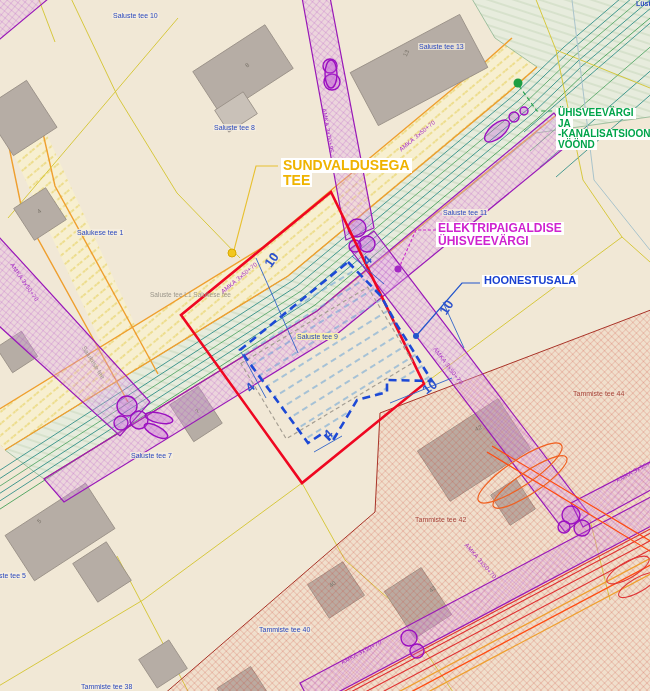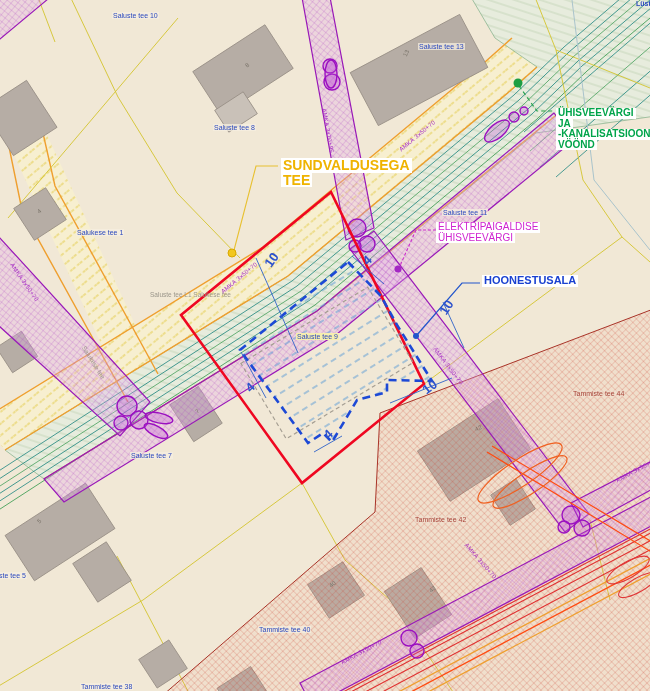--- a/index.html
+++ b/index.html
@@ -10,21 +10,21 @@
   .parcel{font-size:7px;color:#2b49be;background:rgba(245,239,224,.75);padding:0 1px;}
   .parcel-red{font-size:7px;color:#a8453a;background:rgba(240,225,210,.4);padding:0 1px;}
   .roadname{font-size:6.5px;color:#9b968b;}
   .bnum{font-size:6px;color:#7a746a;}
   .cable{font-size:6px;color:#a428c4;letter-spacing:.3px;}
   .dim{font-size:13px;color:#2d52cc;font-weight:600;}
   .legend-line{display:block;}
   .legend-line span{background:#ffffff;padding:0 2px;display:inline-block;}
   .lg-sund{font-size:14px;color:#efb301;font-weight:600;}
   .lg-uvk{font-size:10px;color:#00a44a;font-weight:600;}
-  .lg-ele{font-size:10px;color:#cf23cf;font-weight:400;}
+  .lg-ele{font-size:12px;color:#cf23cf;font-weight:700;}
   .lg-hoo{font-size:11px;color:#1a41d0;font-weight:700;}
   .corner{font-size:7px;color:#2b49be;font-weight:600;}
 </style>
 </head>
 <body>
 
 <div id="map">
 <svg width="650" height="691" viewBox="0 0 650 691">
   <defs>
     <pattern id="ph-yellow" width="9" height="9" patternUnits="userSpaceOnUse" patternTransform="rotate(-40)">

